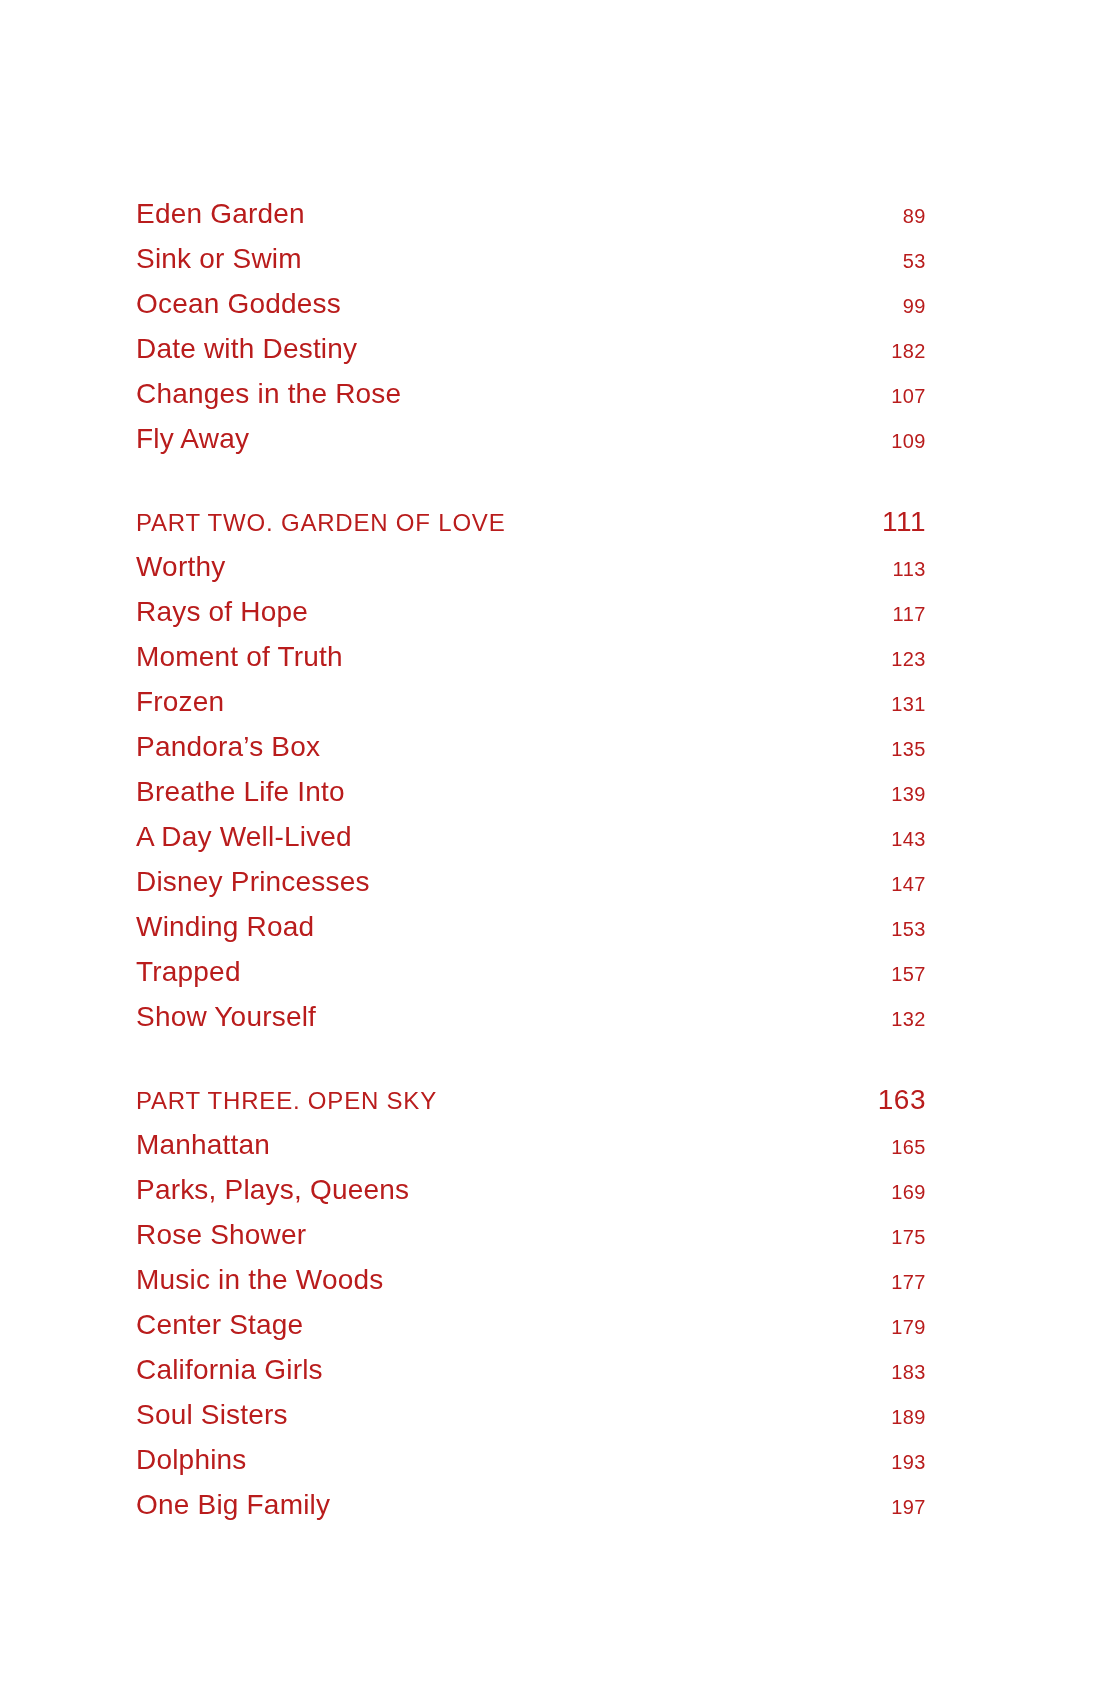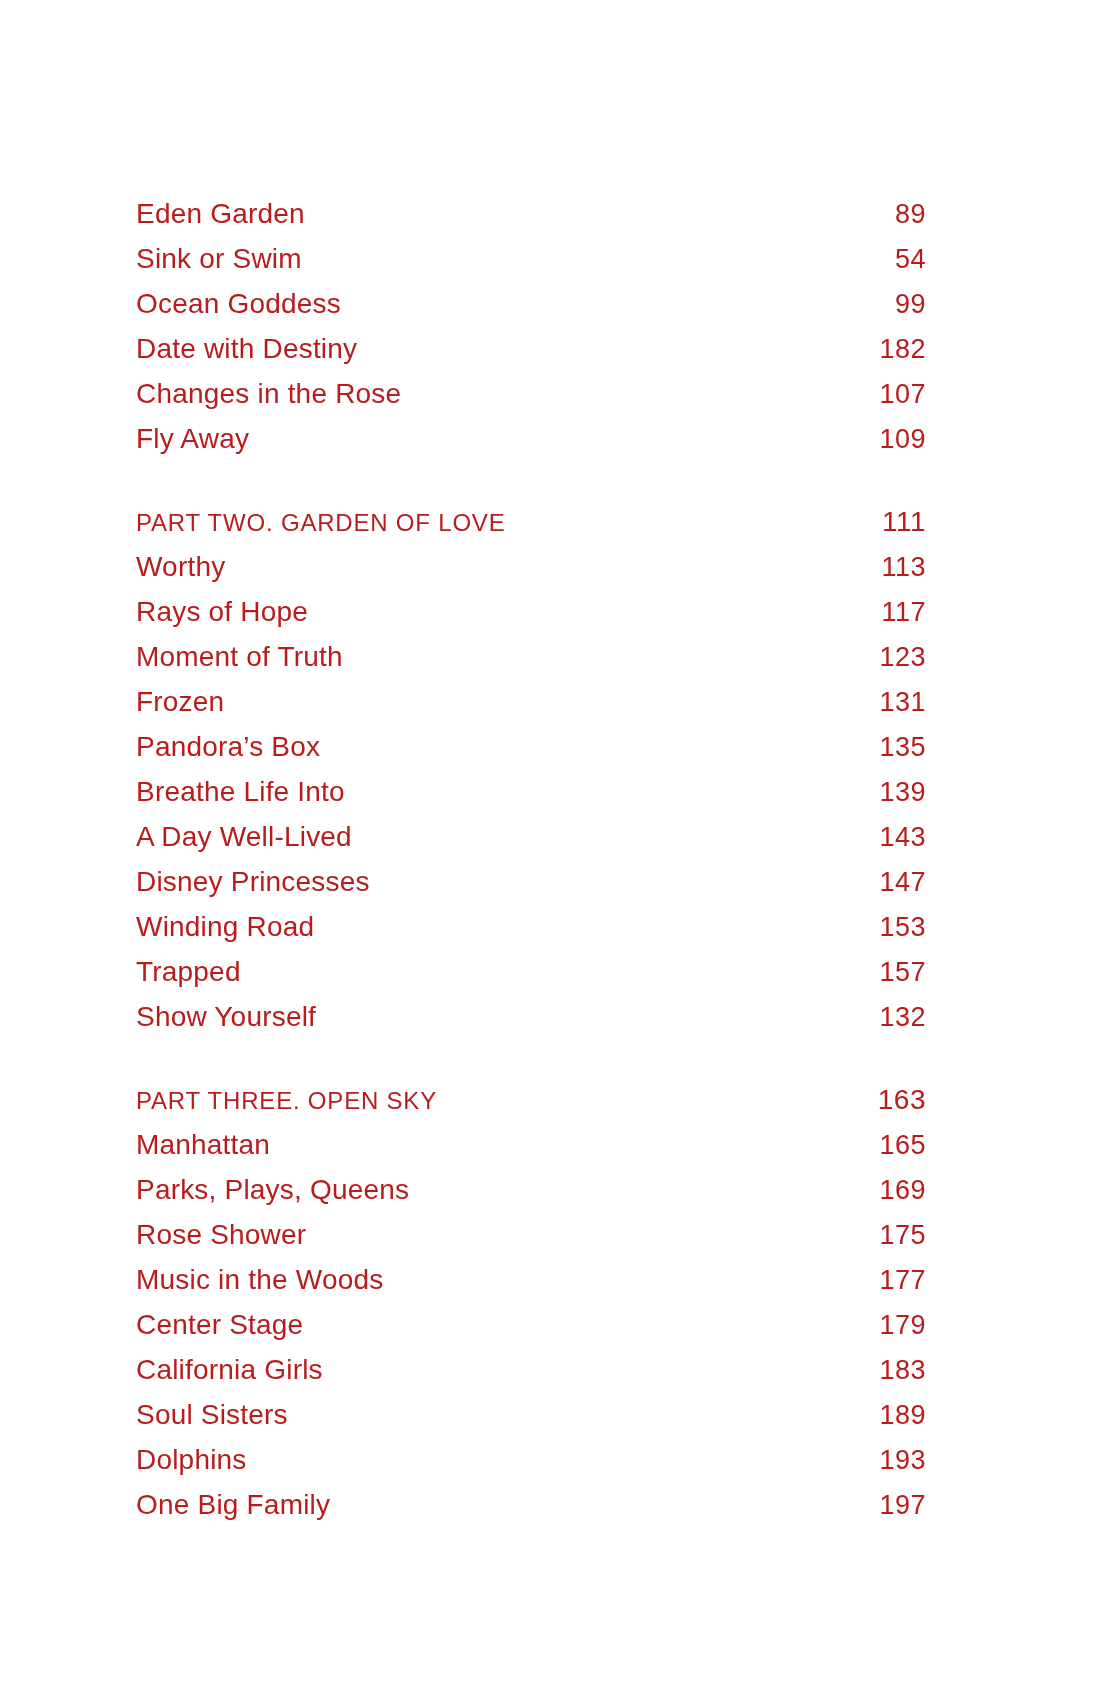--- a/index.html
+++ b/index.html
@@ -37,21 +37,21 @@
     height: 45px;
     line-height: 45px;
     white-space: nowrap;
   }
   .entry-title {
     font-size: 28px;
     font-weight: 300;
     letter-spacing: 0.2px;
   }
   .entry-page {
-    font-size: 27px;
+    font-size: 20px;
     font-weight: 300;
     letter-spacing: 0.5px;
   }
   .part-header .entry-title {
     font-size: 24px;
     letter-spacing: 0.8px;
   }
   .part-header .entry-page {
     font-size: 28px;
   }
@@ -62,21 +62,21 @@
 <div class="page">
   <div class="toc">
 
     <div class="toc-section">
       <div class="row">
         <span class="entry-title">Eden Garden</span>
         <span class="entry-page">89</span>
       </div>
       <div class="row">
         <span class="entry-title">Sink or Swim</span>
-        <span class="entry-page">54</span>
+        <span class="entry-page">53</span>
       </div>
       <div class="row">
         <span class="entry-title">Ocean Goddess</span>
         <span class="entry-page">99</span>
       </div>
       <div class="row">
         <span class="entry-title">Date with Destiny</span>
         <span class="entry-page">182</span>
       </div>
       <div class="row">

